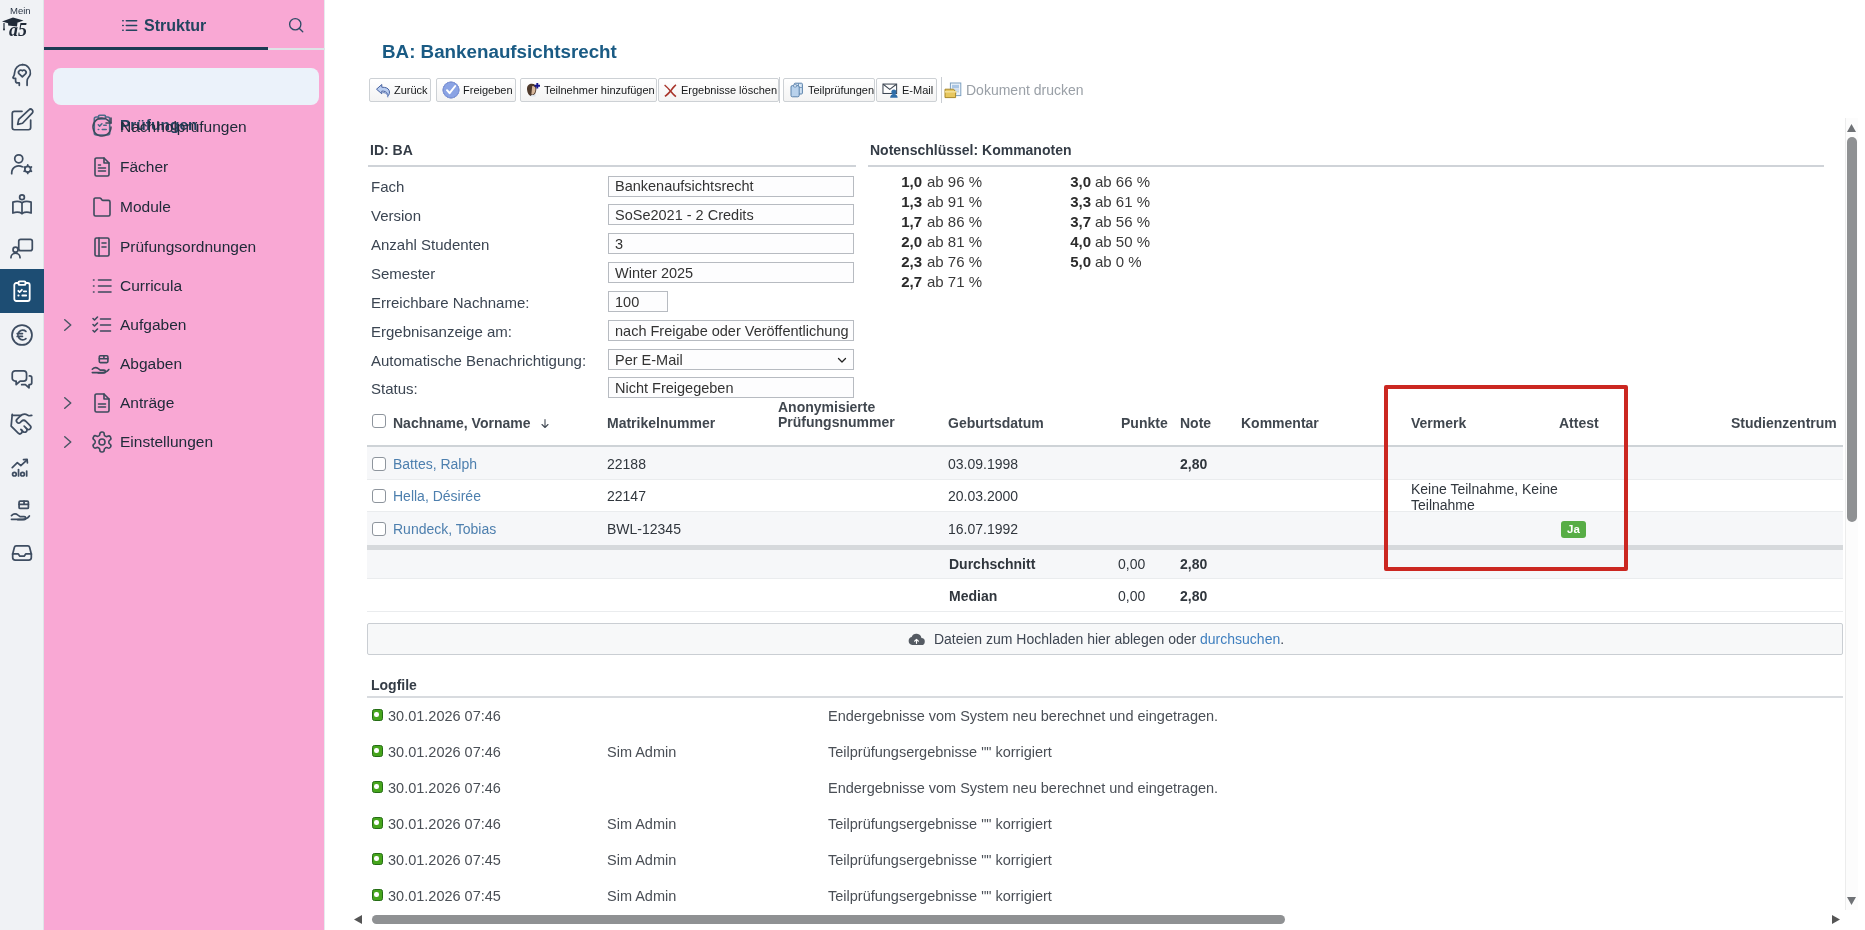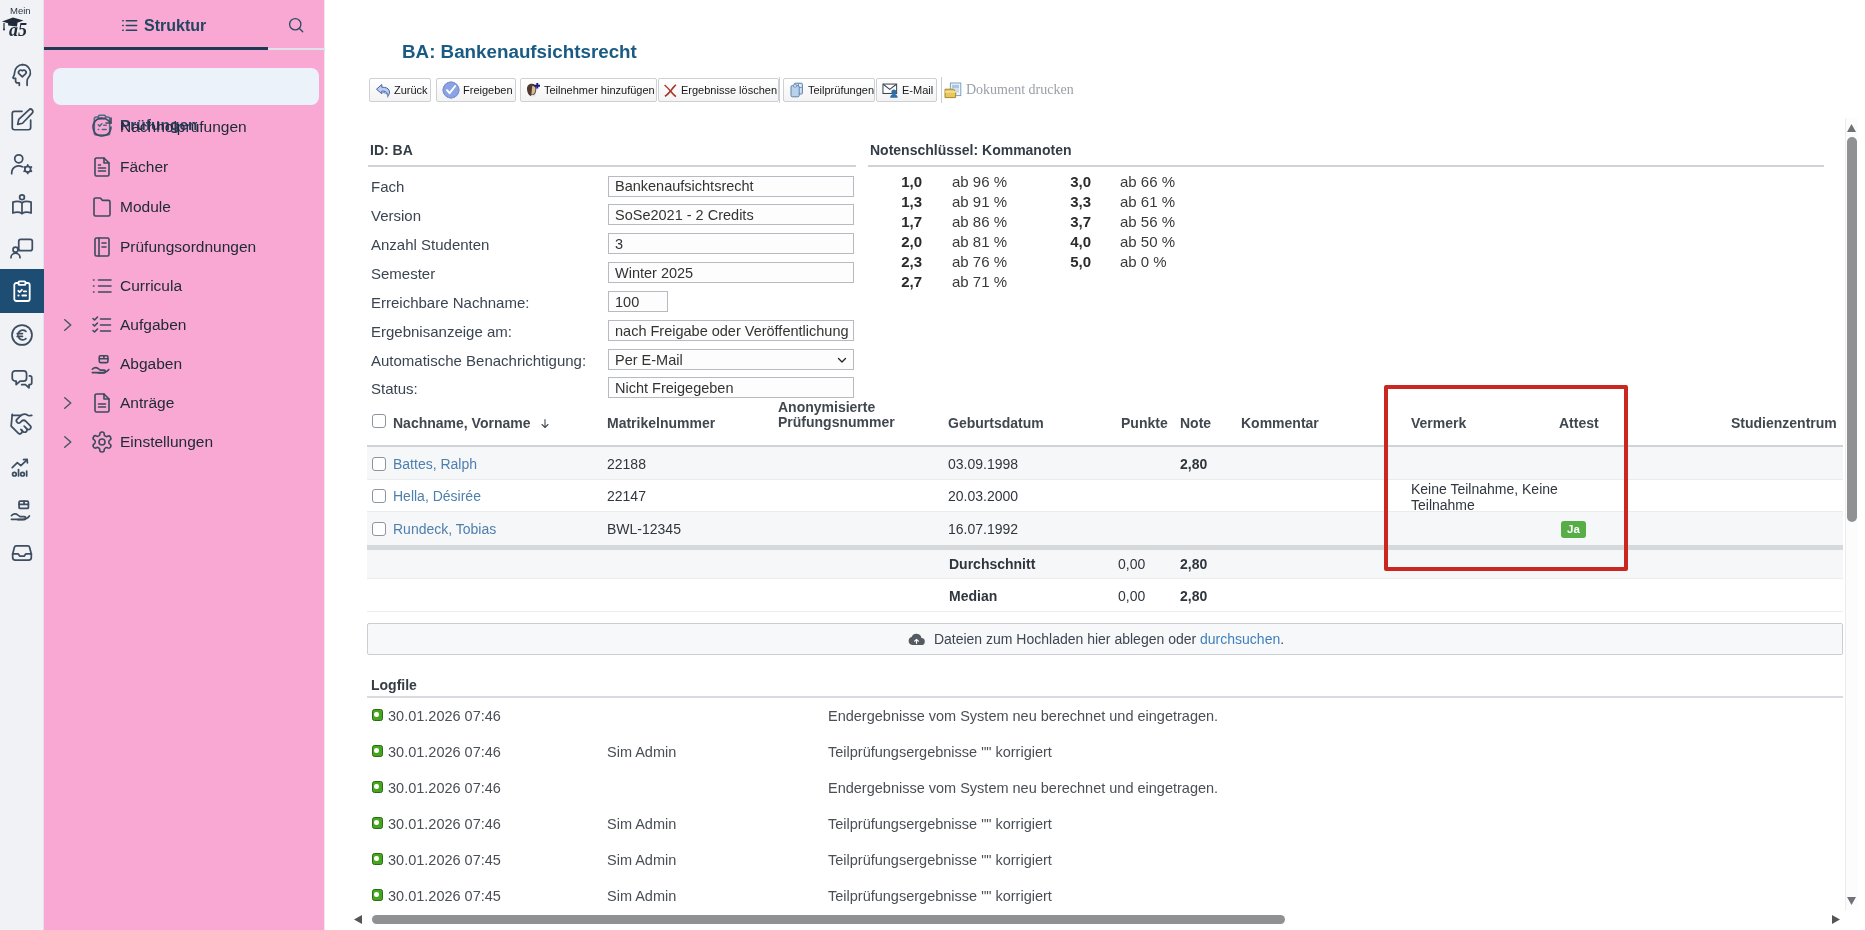--- a/index.html
+++ b/index.html
@@ -29,37 +29,37 @@
     background:#ebf2fa; border-radius:8px; }
   .nav-item { position:absolute; left:0; width:281px; height:36px; color:#202b3a;
     font-size:15.5px; }
   .nav-item .lbl { position:absolute; left:76px; top:50%; transform:translateY(-50%); }
   .nav-item svg.ic { position:absolute; left:46px; top:50%; margin-top:-12px; width:24px; height:24px;
     stroke:#3c4a5c; fill:none; stroke-width:1.6; stroke-linecap:round; stroke-linejoin:round; }
   .nav-item svg.chev { position:absolute; left:14px; top:50%; margin-top:-9px; width:18px; height:18px;
     stroke:#4a5665; fill:none; stroke-width:2; stroke-linecap:round; stroke-linejoin:round; }
 
   #main { position:absolute; left:326px; top:0; width:1539px; height:930px; background:#fff; }
-  h1 { position:absolute; left:56px; top:41px; font-size:18.8px; font-weight:bold; color:#1a5b84;margin-left:20px; }
+  h1 { position:absolute; left:56px; top:41px; font-size:18.8px; font-weight:bold; color:#1a5b84; }
 
   .tbtn { position:absolute; top:78px; height:24px; border:1px solid #cdd1d5;
     background:linear-gradient(#ffffff,#f3f3f3); border-radius:2px;
     font-size:11px; color:#16181a; display:flex; align-items:center; padding-left:5px; gap:3px;
     white-space:nowrap; overflow:hidden; }
   .tbtn svg { flex:0 0 auto; }
   .tsep { position:absolute; top:77px; width:1px; height:26px; background:#c9cdd2; }
 
   .flabel { position:absolute; left:45px; font-size:15px; color:#3b4552; white-space:nowrap; }
   .finput { position:absolute; left:282px; width:246px; height:21px; border:1px solid #b7bbc1;
     background:#fdfdfe; font-size:14.5px; color:#333; padding-left:6px; display:flex; align-items:center;
     white-space:nowrap; overflow:hidden; }
   .secthead { font-weight:bold; font-size:14px; color:#343c46; position:absolute; white-space:nowrap; }
   .hrule { position:absolute; height:2px; background:#cfd3d8; }
 
-  .ngrade { position:absolute; font-size:15px; color:#3a3a3a; white-space:nowrap;margin-left:25px; }
+  .ngrade { position:absolute; font-size:15px; color:#3a3a3a; white-space:nowrap; }
   .ngb { position:absolute; font-size:15px; font-weight:bold; color:#2b2b2b; width:60px; text-align:right; }
 
   .th { position:absolute; font-weight:bold; font-size:14px; line-height:15px; color:#40474f; white-space:nowrap; }
   .td { position:absolute; font-size:14px; color:#30363d; white-space:nowrap; }
   .stripe { position:absolute; left:41px; width:1476px; background:#f6f7f9; }
   .rowsep { position:absolute; left:41px; width:1476px; height:1px; background:#eaecee; }
   .link { color:#4d7fae; }
   .cb { position:absolute; width:14px; height:14px; border:1.5px solid #8e959d;
     border-radius:3px; background:#fff; }
   #jabadge { position:absolute; left:1235px; top:521px; width:25px; height:17px; background:#57ad46;
@@ -301,21 +301,21 @@
   <div class="tbtn" style="left:550px;width:61px;">
     <svg width="17" height="16" viewBox="0 0 18 17">
         <rect x="1" y="2.2" width="14.5" height="10" fill="#fdfdfd" stroke="#3c4652" stroke-width="1.1"></rect>
         <path d="m1.2 2.4 7 5.4 7.1-5.4" fill="none" stroke="#3c4652" stroke-width="1.1"></path>
         <circle cx="12.6" cy="10.6" r="2.7" fill="#2e6da8"></circle>
         <path d="M8.6 16.8c0-2.3 1.8-4 4-4s4 1.7 4 4Z" fill="#2e6da8"></path>
       </svg>
     <span>E-Mail</span>
     </div>
   <div class="tsep" style="left:615px;"></div>
-  <div style="position:absolute;left:618px;top:78px;height:24px;display:flex;align-items:center;gap:4px;font-size:14px;color:#9aa0a7;font-family:Liberation Serif, serif;">
+  <div style="position:absolute;left:618px;top:78px;height:24px;display:flex;align-items:center;gap:4px;font-size:14px;color:#9aa0a7;">
     <svg width="18" height="17" viewBox="0 0 18 17">
         <rect x="6.4" y="1" width="10.4" height="12.6" fill="#eef4fa" stroke="#7da0c0"></rect>
         <rect x="8" y="2.8" width="7" height="3.6" fill="#aac6e4"></rect>
         <path d="M8 8h7M8 9.8h7M8 11.6h4.5" stroke="#aac6e4" stroke-width="1"></path>
         <path d="M1 7.2h8.6l2 2.4v6H1Z" fill="#e7c75f" stroke="#a8882a"></path>
         <path d="M1 9.8h11.6" stroke="#f3df96" stroke-width="1.6"></path>
       </svg>
     <span>Dokument drucken</span>
     </div>
 

